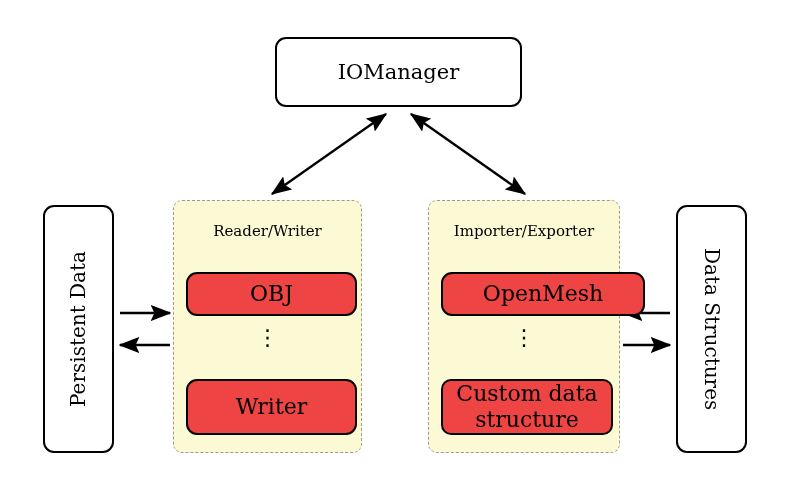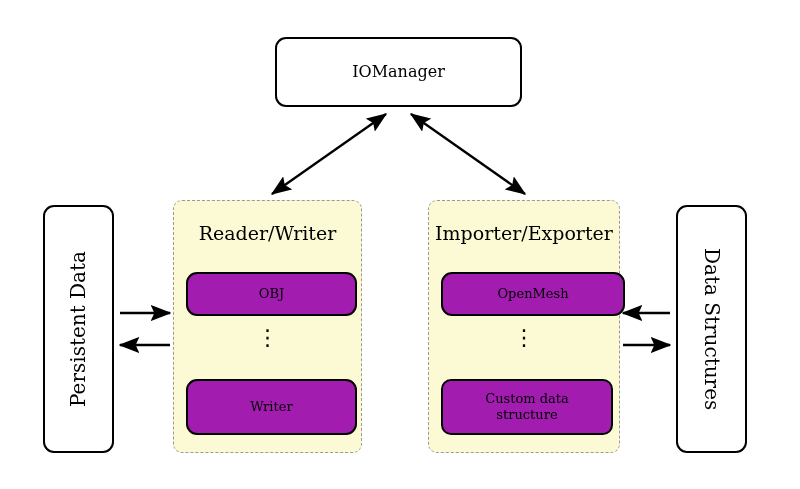--- a/index.html
+++ b/index.html
@@ -40,21 +40,21 @@
     align-items: center;
     justify-content: center;
     text-align: center;
     line-height: 1.18;
   }
   #iomanager-node {
     left: 275px;
     top: 37px;
     width: 247px;
     height: 70px;
-    font-size: 16px;
+    font-size: 21px;
   }
   #persistent-data-node {
     left: 43px;
     top: 205px;
     width: 71px;
     height: 248px;
     font-size: 20px;
   }
   #data-structures-node {
     left: 676px;
@@ -92,52 +92,52 @@
     width: 192px;
     height: 253px;
     padding-left: 24px;
   }
   .panel-title {
     position: absolute;
     left: 0;
     right: 0;
     top: 21px;
     text-align: center;
-    font-size: 19px;
+    font-size: 15px;
     white-space: nowrap;
   }
   .panel-child {
     position: absolute;
     box-sizing: border-box;
     border: 2.6px solid #000000;
     border-radius: 11px;
-    background: #a21caf;
+    background: #ef4444;
     display: flex;
     align-items: center;
     justify-content: center;
     text-align: center;
-    font-size: 13px;
+    font-size: 22px;
     line-height: 1.2;
   }
   #obj-node {
     left: 12px;
     top: 71px;
     width: 171px;
     height: 44px;
   }
   #custom-file-format-node {
     left: 12px;
     top: 178px;
     width: 171px;
     height: 56px;
   }
   #openmesh-node {
     left: 12px;
     top: 71px;
-    width: 184px;
+    width: 204px;
     height: 44px;
   }
   #custom-data-structure-node {
     left: 12px;
     top: 178px;
     width: 172px;
     height: 56px;
     border-radius: 10px;
   }
   .ellipsis-vertical {

